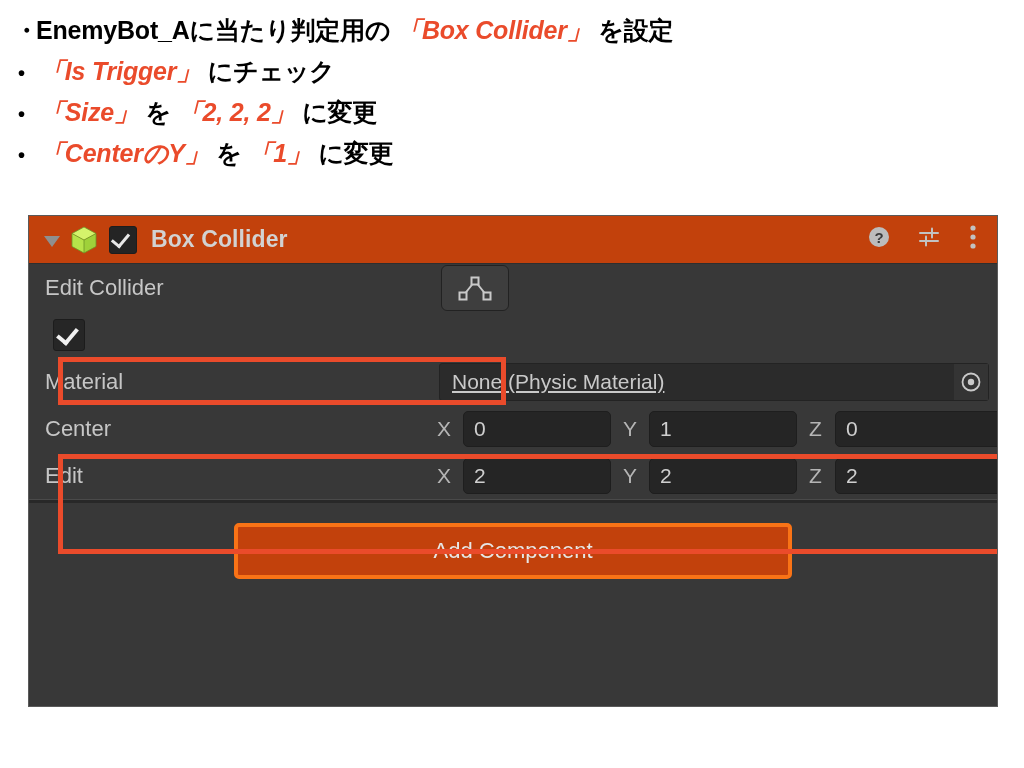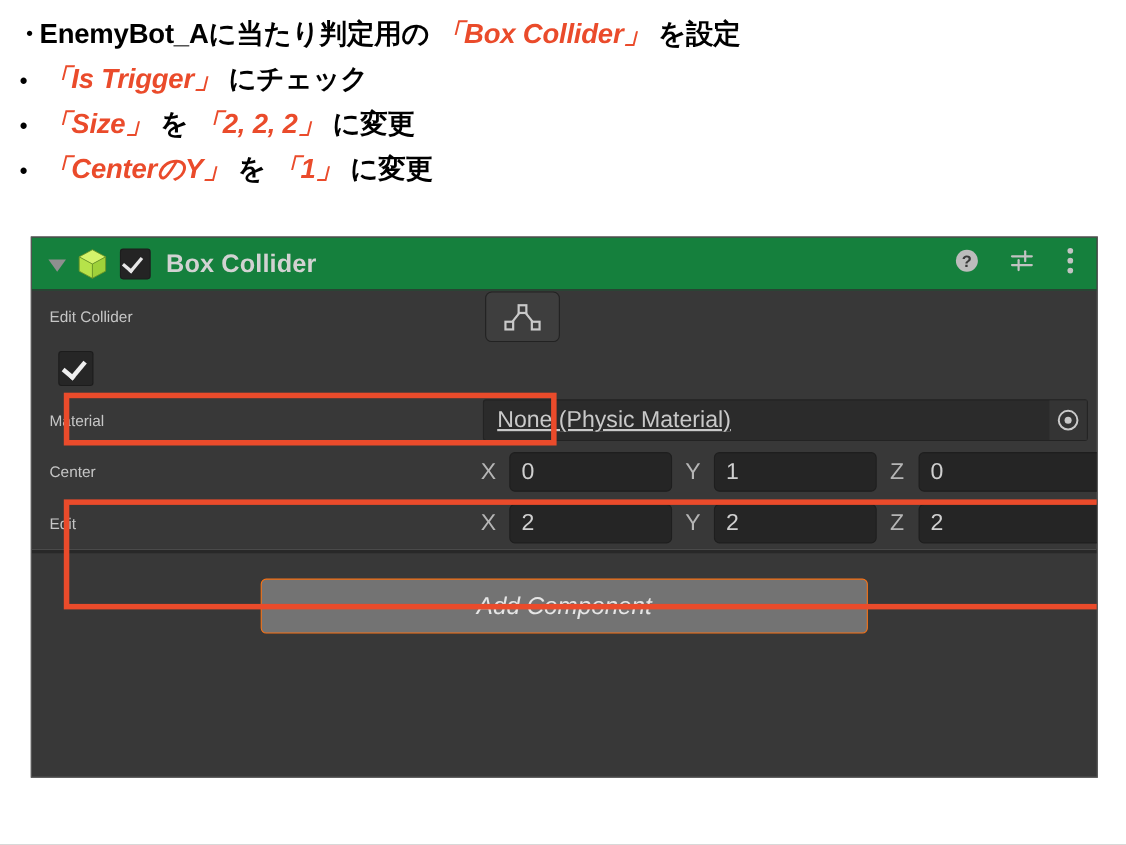--- a/index.html
+++ b/index.html
@@ -63,21 +63,21 @@
     border: 1px solid #5a5a5a;
     box-sizing: border-box;
     font-size: 21px;
     color: #c9c9c9;
     overflow: hidden;
   }
 
   
   .comp-header {
     height: 48px;
-    background: #15803d;
+    background: #c2410c;
     display: flex;
     align-items: center;
     padding: 0 14px 0 12px;
     box-sizing: border-box;
     border-bottom: 1px solid #2e2e2e;
     position: relative;
   }
   .foldout {
     width: 22px;
     height: 22px;
@@ -137,21 +137,21 @@
   .row {
     height: 47px;
     display: flex;
     align-items: center;
     padding-left: 16px;
     box-sizing: border-box;
     position: relative;
   }
   .row-label {
     color: #c6c6c6;
-    font-size: 14px;
+    font-size: 22px;
     width: 392px;
     flex: 0 0 392px;
   }
 
   
   .edit-btn {
     width: 66px;
     height: 44px;
     background: #3e3e3e;
     border: 1px solid #222222;
@@ -245,29 +245,28 @@
   }
   .addcomp-area {
     height: 96px;
     display: flex;
     align-items: center;
     justify-content: center;
   }
   .add-component-btn {
     width: 550px;
     height: 48px;
-    background: #737373;
-    border: 1px solid #f97316;
+    background: #c2410c;
+    border: 4px solid #f97316;
     border-radius: 5px;
     display: flex;
     align-items: center;
     justify-content: center;
     color: #e6e6e6;
     font-size: 22px;
-    font-style: italic;
   }
 
   
   .hl-box {
     position: absolute;
     border: 5px solid #ea4b2b;
     box-sizing: border-box;
     pointer-events: none;
     z-index: 20;
   }

